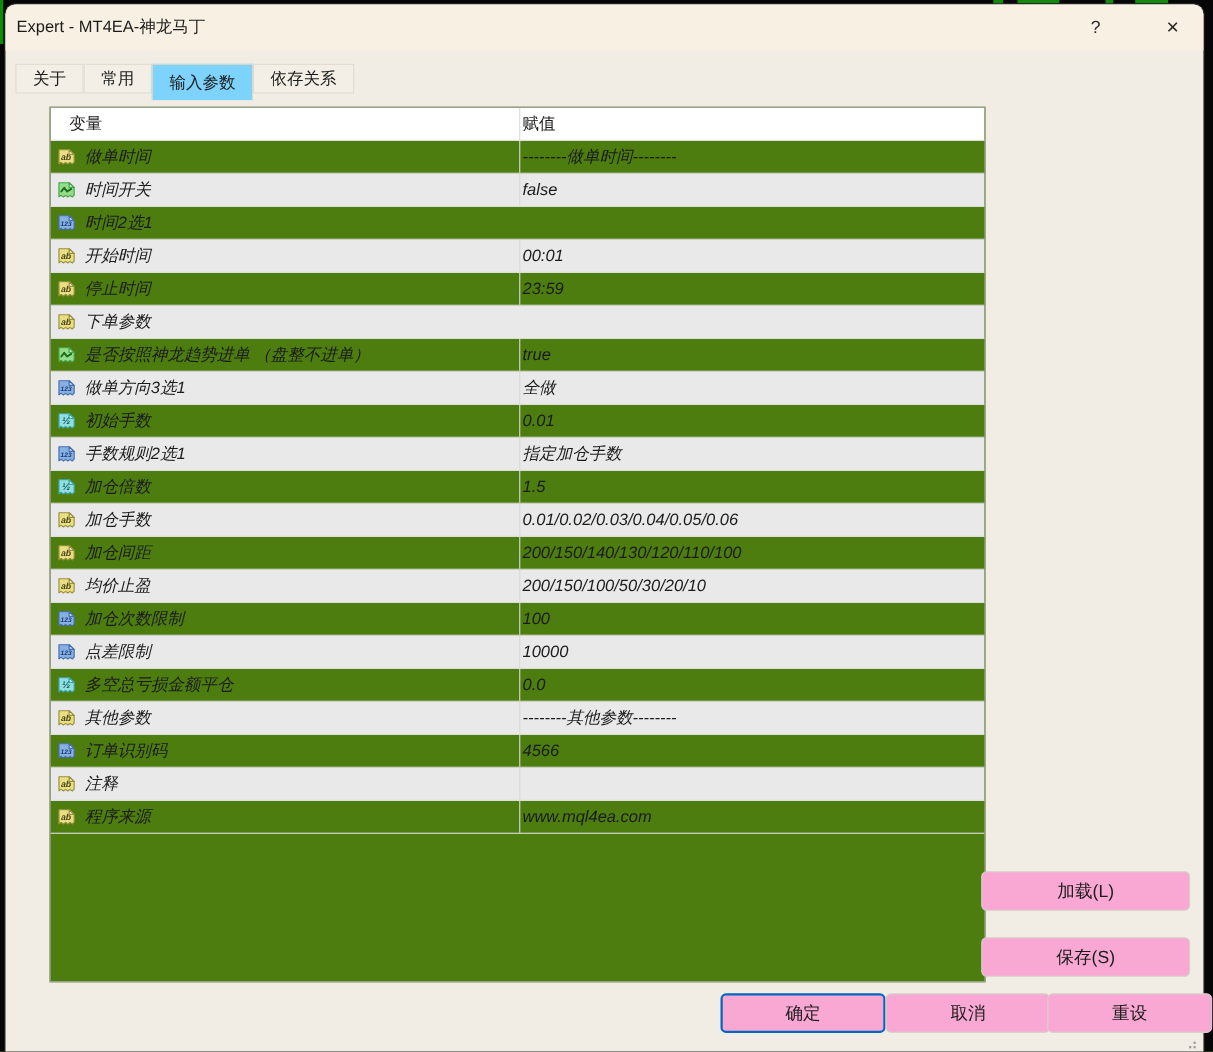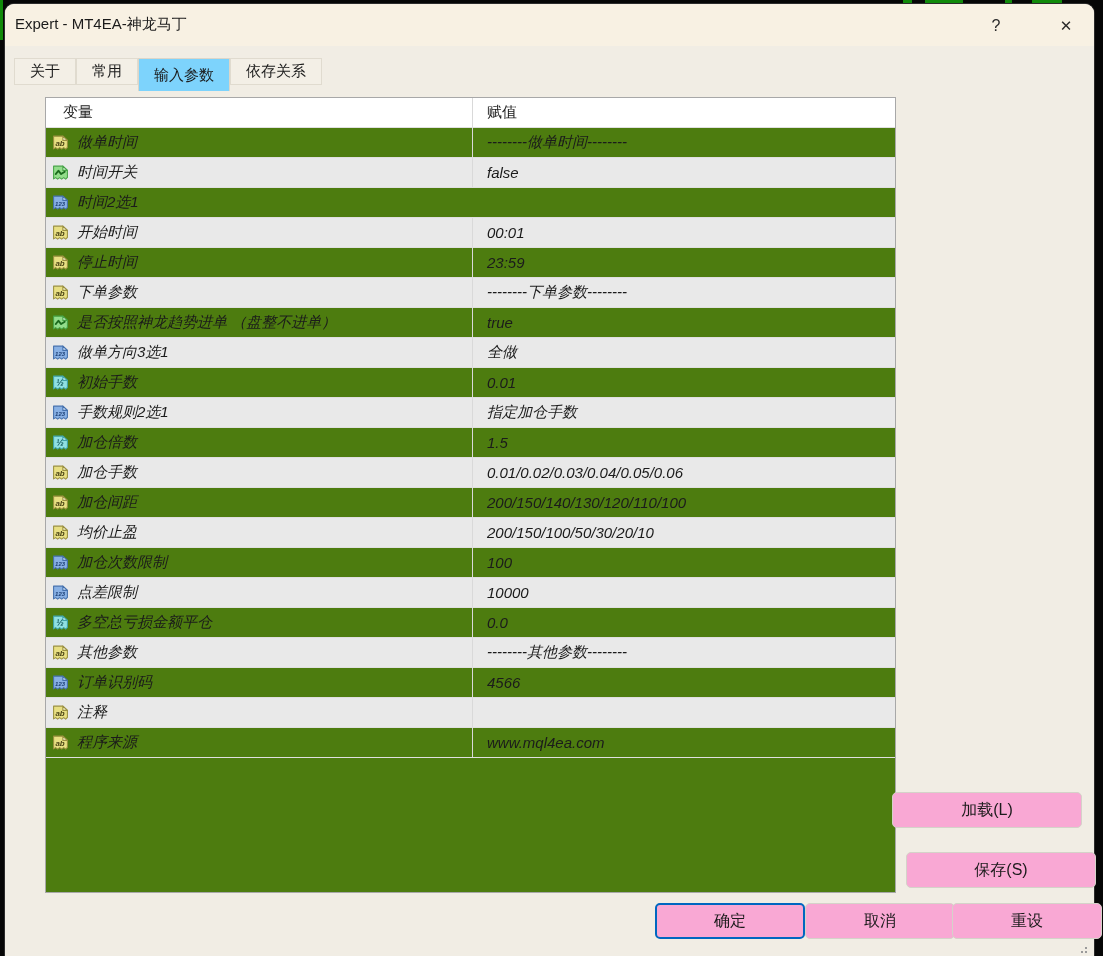--- a/index.html
+++ b/index.html
@@ -44,33 +44,33 @@
     position:absolute;left:20px;top:93px;width:851px;height:796px;
     box-sizing:border-box;border:1px solid #a8a8a8;background:#4d7c0f;overflow:hidden;margin-left:20px;
   }
   .trow{display:flex;height:30px;box-sizing:border-box;align-items:stretch;}
   .thead{border-bottom:1px solid #e0e0e0;background:#ffffff;}
   .rows .trow{border-bottom:1px solid #e0e0e0;font-style:italic;}
   .rows .trow:nth-child(even){background:#e9e9e9;}
   .cell{display:flex;align-items:center;font-size:15px;box-sizing:border-box;overflow:hidden;white-space:nowrap;}
   .name-cell{width:426px;min-width:426px;padding-left:6px;}
   .head-name{padding-left:17px;}
-  .value-cell{flex:1;border-left:1px solid #d9d9d9;padding-left:14px;}
+  .value-cell{flex:1;border-left:1px solid #d9d9d9;padding-left:2px;}
   .thead .value-cell{border-left:1px solid #d9d9d9;}
   .picon{width:17px;height:17px;margin-right:8px;display:inline-flex;flex:0 0 17px;}
   .picon svg{width:17px;height:17px;}
   
   .btn{
     position:absolute;box-sizing:border-box;height:36px;
     background:#f9a8d4;border:1px solid #d5d2c9;border-radius:5px;
     font-size:16px;color:#1b1b1b;font-family:inherit;
   }
   .side-btn{left:887px;width:190px;}
   #btn-load{top:788px;}
-  #btn-save{top:848px;margin-left:14px;}
+  #btn-save{top:848px;}
   .bottom-btn{top:899px;width:150px;}
   #btn-ok{left:650px;border:2px solid #0067c0;}
   #btn-cancel{left:800px;}
   #btn-reset{left:947px;}
   
   .grip{position:absolute;right:6px;bottom:2px;width:13px;height:13px;}
   .grip i{position:absolute;width:2px;height:2px;background:#9a9a9a;}
   .grip i:nth-child(1){right:1px;bottom:1px;}
   .grip i:nth-child(2){right:5px;bottom:1px;}
   .grip i:nth-child(3){right:1px;bottom:5px;}
@@ -181,21 +181,20 @@
       <div class="cell name-cell">
         <span class="picon">
               <svg viewBox="0 0 16 16">
                 <path d="M1.5 2 L10.2 2 L14.5 6 L14.5 12.6 L12.9 14.2 L11 12.8 L9.1 14.2 L7.2 12.8 L5.3 14.2 L3.4 12.8 L1.5 14 Z" fill="#e8df82" stroke="#9a9040" stroke-width="1" stroke-linejoin="round"></path>
                 <path d="M10.2 2 L10.2 6 L14.5 6 Z" fill="#ffffff" fill-opacity="0.6" stroke="#9a9040" stroke-width="1" stroke-linejoin="round"></path>
                 <text x="7.6" y="11" font-size="7.5" font-weight="bold" fill="#4a4416" text-anchor="middle" font-family="Liberation Sans, DejaVu Sans, sans-serif">ab</text>
               </svg>
             </span>
         <span>下单参数</span>
       </div>
-      <div class="cell value-cell">--------下单参数--------</div>
     </div>
         <div class="trow">
       <div class="cell name-cell">
         <span class="picon">
               <svg viewBox="0 0 16 16">
                 <path d="M1.5 2 L10.2 2 L14.5 6 L14.5 12.6 L12.9 14.2 L11 12.8 L9.1 14.2 L7.2 12.8 L5.3 14.2 L3.4 12.8 L1.5 14 Z" fill="#93dd8b" stroke="#47a348" stroke-width="1" stroke-linejoin="round"></path>
                 <path d="M10.2 2 L10.2 6 L14.5 6 Z" fill="#ffffff" fill-opacity="0.6" stroke="#47a348" stroke-width="1" stroke-linejoin="round"></path>
                 <polyline points="3.5,9.5 6,6.3 8.6,9.5 12,7.3" fill="none" stroke="#1c6b1e" stroke-width="1.7" stroke-linecap="round" stroke-linejoin="round"></polyline>
               </svg>
             </span>

